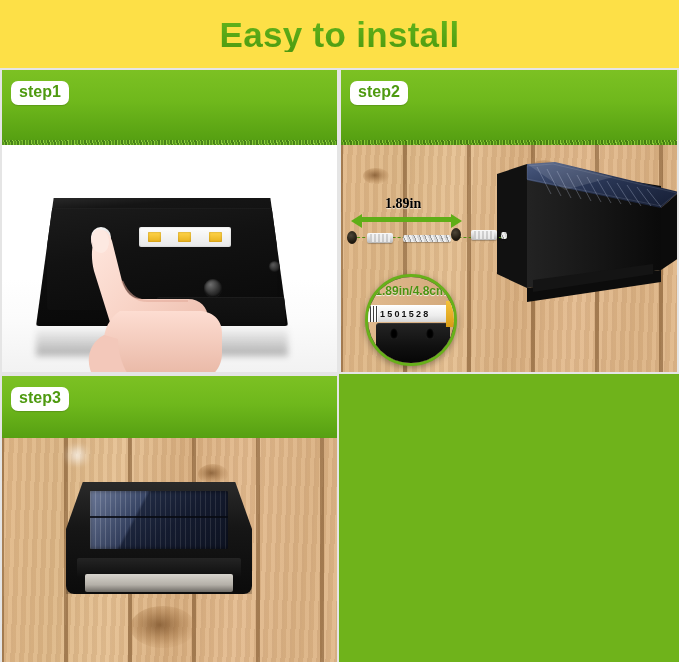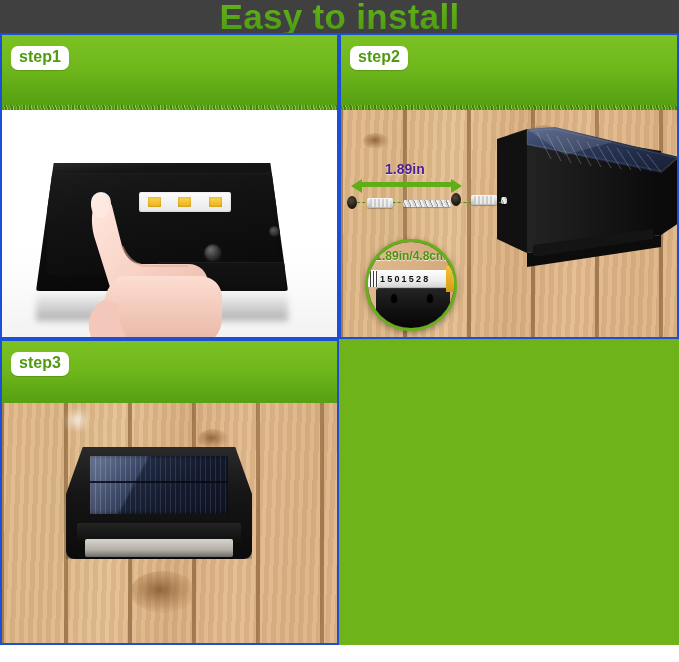--- a/index.html
+++ b/index.html
@@ -11,25 +11,25 @@
     overflow: hidden;
   }
   #infographic {
     position: relative;
     width: 679px; height: 662px;
     background: #ffffff;
   }
 
   
   #title-bar {
-    height: 33px;
+    height: 68px;
     display: flex;
     align-items: center;
     justify-content: center;
-    background: #404040;
+    background: #fde047;
     text-align: right;
   }
   #main-title {
     font-size: 35px;
     font-weight: bold;
     letter-spacing: .3px;
     color: #55aa16;
     background: linear-gradient(180deg,#63b51c 0%,#4d9a10 100%);
     -webkit-background-clip: text;
     background-clip: text;
@@ -43,21 +43,21 @@
     width: 679px;
     height: 612px;
     display: grid;
     grid-template-columns: 339px 340px;
     grid-template-rows: 306px 306px;
     background: #6fb31b;
   }
   .panel {
     position: relative;
     overflow: hidden;
-    border: 2px solid #1d4ed8;
+    border: 2px solid #e5e5e5;
     background: #67ae18;
   }
 
   
   .panel-head {
     position: relative;
     height: 70px;
     background: linear-gradient(180deg,#7cc123 0%,#6fb81c 45%,#56a012 100%);
     display: flex;
     align-items: flex-start;
@@ -226,23 +226,24 @@
     z-index: 3;
   }
 
   
   .lamp3d { position: absolute; z-index: 2; }
 
   
   .measure-label {
     position: absolute;
     font-size: 12.5px; font-weight: bold;
-    color: #4c1d95;
+    color: #000000;
     text-shadow: 0 1px 1px rgba(255,255,255,.7);
     z-index: 5;
+    font-family: Liberation Serif, serif;
   }
   .arrow-line {
     position: absolute;
     height: 5px;
     background: #5fae17;
     z-index: 5;
     border-radius: 1px;
   }
   .arrow-head {
     position: absolute;

